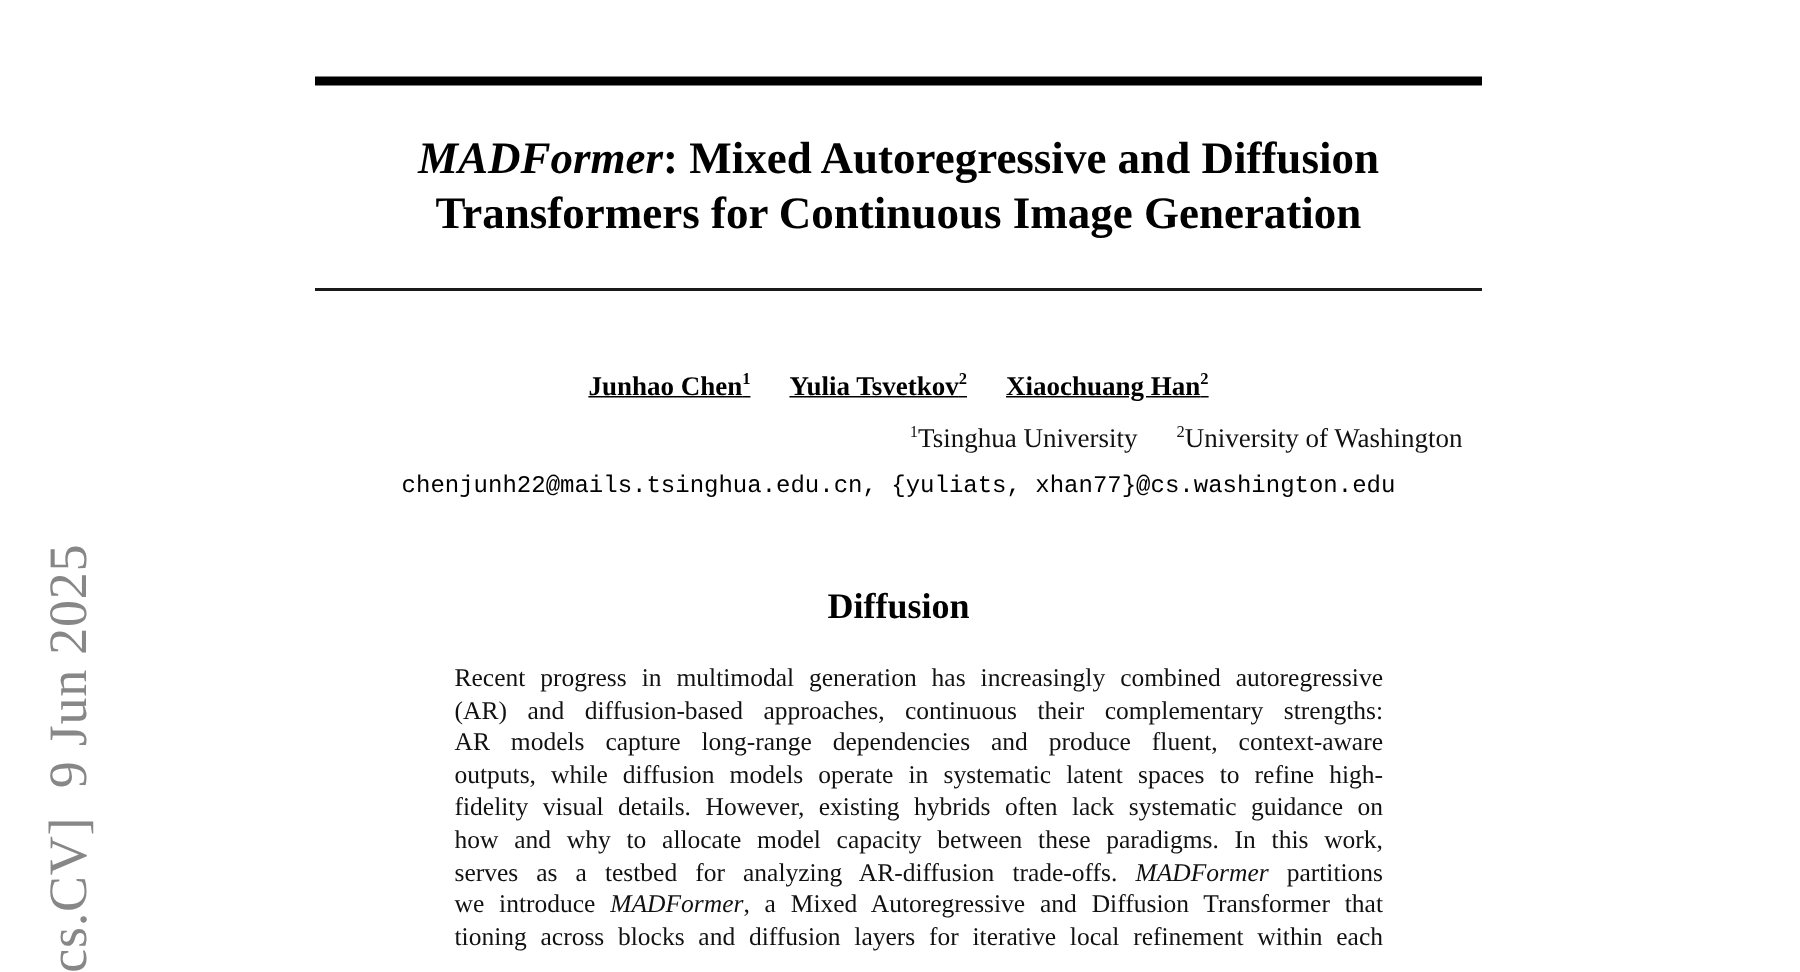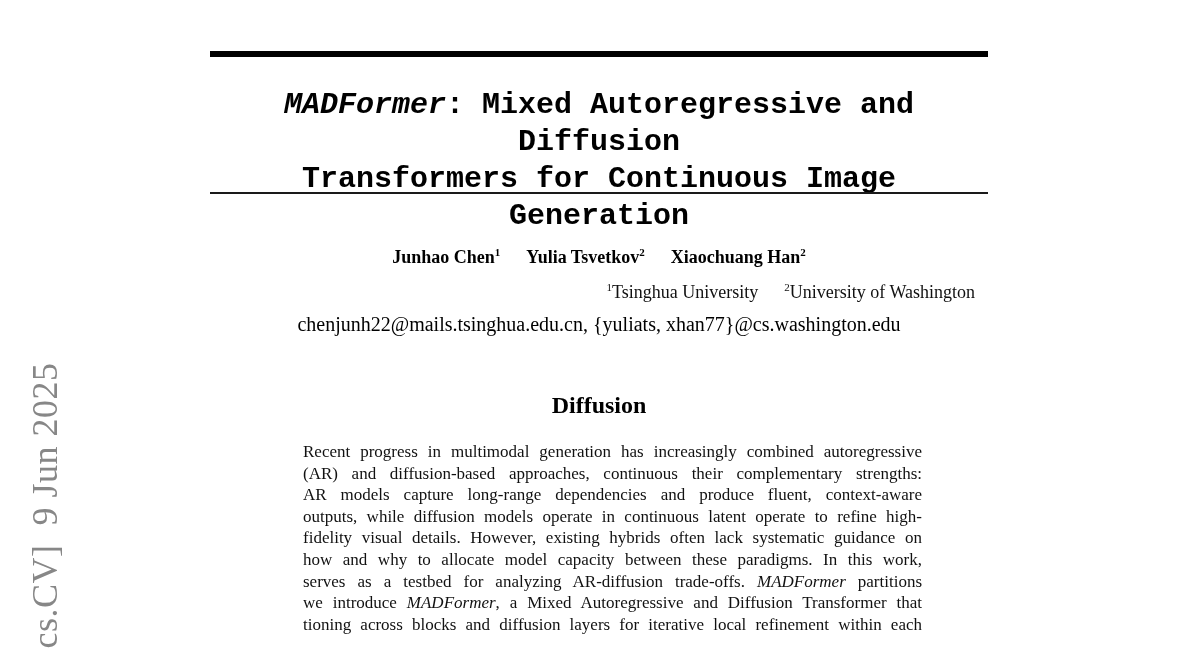--- a/index.html
+++ b/index.html
@@ -49,36 +49,35 @@
     position: absolute;
     left: 210px;
     top: 87px;
     width: 778px;
     margin: 0;
     text-align: center;
     font-size: 30px;
     line-height: 37px;
     font-weight: bold;
     color: #000000;
-    font-family: Liberation Mono, monospace;
   }
   .title .tline { display: block; }
 
   .authors {
     position: absolute;
     left: 210px;
     top: 246px;
     width: 778px;
     text-align: center;
     font-size: 18px;
     line-height: 22px;
     font-weight: bold;
     color: #000000;
   }
-  .authors .author { margin: 0 13px; white-space: nowrap; }
+  .authors .author { margin: 0 13px; white-space: nowrap; text-decoration: underline; }
   sup {
     font-size: 11px;
     font-weight: normal;
     vertical-align: super;
     line-height: 0;
   }
   .authors sup { font-weight: bold; }
 
   .affiliations {
     position: absolute;
@@ -90,22 +89,22 @@
     line-height: 22px;
   }
   .affiliations .affil { margin: 0 13px; white-space: nowrap; }
 
   .emails {
     position: absolute;
     left: 210px;
     top: 314px;
     width: 778px;
     text-align: center;
-    font-family: Liberation Serif, serif;
-    font-size: 20px;
+    font-family: Liberation Mono, monospace;
+    font-size: 16px;
     line-height: 20px;
     white-space: pre;
     color: #000000;
   }
 
   .abstract-heading {
     position: absolute;
     left: 210px;
     top: 391px;
     width: 778px;
@@ -159,21 +158,21 @@
   </div>
 
   <div class="emails">chenjunh22@mails.tsinghua.edu.cn, {yuliats, xhan77}@cs.washington.edu</div>
 
   <h2 class="abstract-heading">Diffusion</h2>
 
   <div class="abstract-body">
     <div class="abs-line">Recent progress in multimodal generation has increasingly combined autoregressive</div>
     <div class="abs-line">(AR) and diffusion-based approaches, continuous their complementary strengths:</div>
     <div class="abs-line">AR models capture long-range dependencies and produce fluent, context-aware</div>
-    <div class="abs-line">outputs, while diffusion models operate in continuous latent operate to refine high-</div>
+    <div class="abs-line">outputs, while diffusion models operate in systematic latent spaces to refine high-</div>
     <div class="abs-line">fidelity visual details. However, existing hybrids often lack systematic guidance on</div>
     <div class="abs-line">how and why to allocate model capacity between these paradigms. In this work,</div>
     <div class="abs-line">serves as a testbed for analyzing AR-diffusion trade-offs. <i>MADFormer</i> partitions</div>
     <div class="abs-line">we introduce <i>MADFormer</i>, a Mixed Autoregressive and Diffusion Transformer that</div>
     <div class="abs-line">tioning across blocks and diffusion layers for iterative local refinement within each</div>
   </div>
 
 </div>
 
 </body></html>

